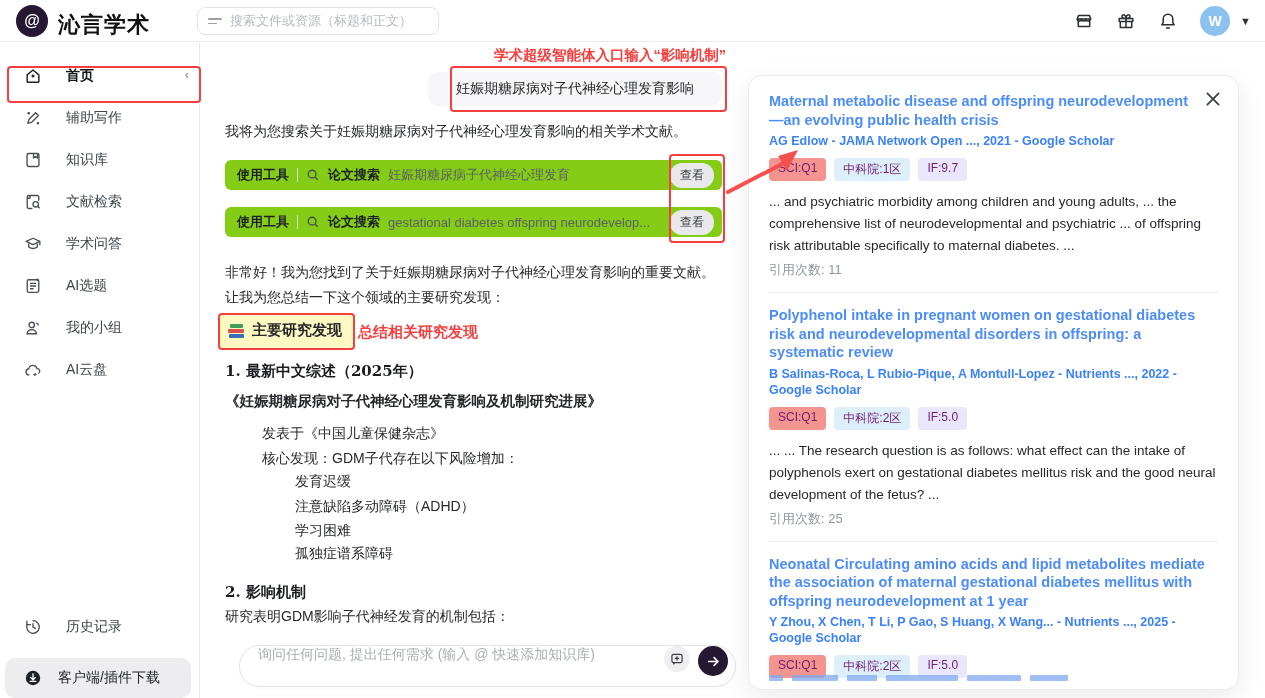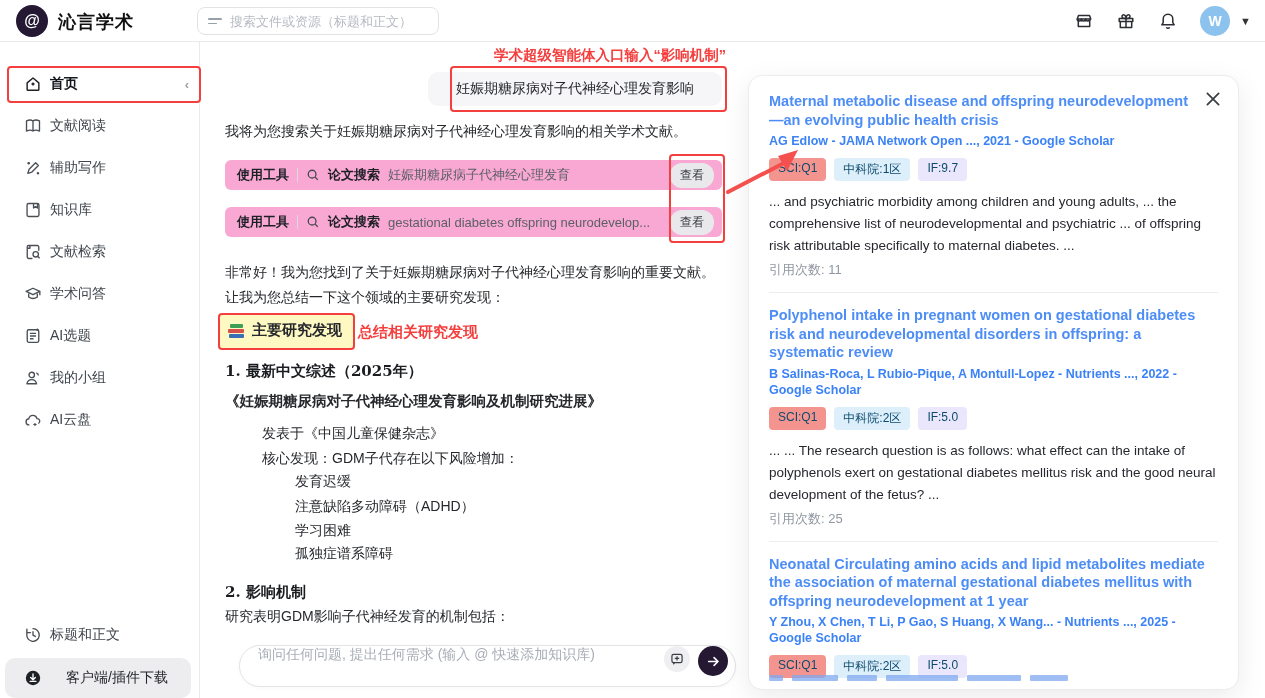--- a/index.html
+++ b/index.html
@@ -6,53 +6,53 @@
   html,body { width:1265px; height:698px; overflow:hidden; background:#fff;
     font-family:"Liberation Sans","DejaVu Sans",sans-serif; color:#26282c; }
   .serif { font-family:"DejaVu Serif","Liberation Serif",serif; }
 
   
   .header { position:absolute; left:0; top:0; width:1265px; height:42px;
     border-bottom:1px solid #e9eaec; background:#fff; display:flex; align-items:center; z-index:5; }
   .logo { position:absolute; left:16px; top:5px; width:32px; height:32px; border-radius:50%;
     background:#241833; color:#fff; display:flex; align-items:center; justify-content:center;
     font-size:16px; font-weight:bold; }
-  .app-title { position:absolute; left:58px; top:10px; font-size:18px; font-weight:bold; color:#111; letter-spacing:1px; }
+  .app-title { position:absolute; left:58px; top:10px; font-size:22px; font-weight:bold; color:#111; letter-spacing:1px; }
   .hsearch { position:absolute; left:197px; top:7px; width:242px; height:28px; border:1px solid #e2e3e6;
     border-radius:8px; display:flex; align-items:center; padding:0 10px; gap:8px; background:#fff; }
-  .hsearch input { border:none; outline:none; flex:1; font-size:13px; background:transparent; font-family:Liberation Sans, sans-serif; }
+  .hsearch input { border:none; outline:none; flex:1; font-size:13px; background:transparent; font-family:Liberation Mono, monospace; }
   .hsearch input::placeholder { color:#b6bac1; }
   .filter-ic { display:flex; flex-direction:column; gap:3px; width:14px; }
   .filter-ic i { display:block; height:1.6px; background:#9aa0a8; border-radius:2px; }
   .filter-ic i:nth-child(1){ width:14px; } .filter-ic i:nth-child(2){ width:9px; }
   .hicons { position:absolute; right:14px; top:0; height:42px; display:flex; align-items:center; gap:22px; }
   .hicons svg { display:block; }
   .avatar { width:30px; height:30px; border-radius:50%; background:#8cc3ee; color:#fff;
     display:flex; align-items:center; justify-content:center; font-size:14px; font-weight:bold; }
   .caret { font-size:11px; color:#333; margin-left:-12px; }
 
   
   .sidebar { position:absolute; left:0; top:42px; width:200px; height:656px; border-right:1px solid #e9eaec; background:#fff; }
   .side-list { position:absolute; left:0; top:25px; width:100%; display:flex; flex-direction:column; gap:8px; }
-  .side-item { display:flex; align-items:center; gap:8px; height:34px; padding-left:24px;
+  .side-item { display:flex; align-items:flex-start; gap:24px; height:34px; padding-left:24px;
     font-size:14px; color:#3f444b; cursor:pointer; }
   .side-item.active { font-weight:bold; color:#15181d; }
   .side-item svg { flex:0 0 auto; }
   .chev { margin-left:auto; margin-right:10px; color:#9aa0a8; font-size:13px; }
   .side-item.abs { position:absolute; left:0; width:100%; }
   .side-pill { position:absolute; left:5px; top:616px; width:186px; height:40px; background:#ededef;
-    border-radius:10px; display:flex; align-items:center; gap:24px; padding-left:19px; font-size:14px; color:#23262b; cursor:pointer; }
+    border-radius:10px; display:flex; align-items:center; gap:16px; padding-left:19px; font-size:14px; color:#23262b; cursor:pointer; }
 
   
   .chat { position:absolute; left:225px; top:42px; width:497px; height:656px; }
   .chat .absx { position:absolute; }
   .hint-red { top:4px; right:-4px; left:0; text-align:right; color:#f43f3f; font-weight:bold; font-size:14.5px; }
   .bubble { top:30px; right:0; background:#f6f6f8; border-radius:10px; padding:8px 28px; font-size:14px; color:#26282c; }
   .intro { top:81px; left:0; font-size:14px; }
-  .tool-row { left:0; width:497px; height:30px; background:#f9a8d4; border-radius:6px;
+  .tool-row { left:0; width:497px; height:30px; background:#84cc16; border-radius:6px;
     display:flex; align-items:center; padding:0 8px 0 12px; gap:8px; font-size:13px; }
   .tool-row .tname { font-weight:bold; color:#1d2025; }
   .tool-row .sep { width:1px; height:14px; background:#d8dade; }
   .tool-row .query { color:#5c6066; white-space:nowrap; overflow:hidden; text-overflow:ellipsis; max-width:300px; }
   .view-btn { margin-left:auto; background:#e9e9eb; border:none; border-radius:12px; padding:4px 10px;
     font-size:12px; color:#33363b; cursor:pointer; font-family:inherit; }
   .para { top:218px; left:0; font-size:14px; line-height:25px; }
   .section-chip { top:271px; left:-7px; border:2.5px solid #f43f3f; border-radius:4px;
     display:inline-flex; align-items:center; gap:7px; padding:6px 11px 8px 8px;
     font-size:15px; font-weight:bold; background:#fef9c3; }
@@ -78,21 +78,21 @@
 
   
   .panel { position:absolute; left:748px; top:75px; width:491px; height:615px; background:#fff;
     border:1px solid #ececee; border-radius:14px; box-shadow:0 8px 28px rgba(0,0,0,.08);
     padding:16px 20px 0 20px; overflow:hidden; }
   .close-btn { position:absolute; top:10px; right:12px; background:none; border:none; cursor:pointer; padding:4px; }
   .paper-title { font-size:14.5px; font-weight:bold; color:#4d8df6; line-height:18.5px; cursor:pointer; }
   .paper:first-of-type .paper-title { padding-right:28px; }
   .paper-authors { font-size:12.5px; font-weight:bold; color:#3b82f6; line-height:16px; margin-top:4px; }
   .badges { display:flex; gap:8px; margin-top:9px; }
-  .badge { font-size:12px; padding:3px 9px; border-radius:4px; color:#0c4a6e; }
+  .badge { font-size:12px; padding:3px 9px; border-radius:4px; color:#701a75; }
   .b-sci { background:#f4948e; } .b-cas { background:#ddeffa; } .b-if { background:#eae7fc; }
   .snippet { font-size:13.5px; line-height:22px; color:#26282e; margin-top:10px; }
   .cites { font-size:13px; color:#9096a0; margin-top:4px; }
   .pdivider { border:none; border-top:1px solid #ededef; margin:13px 0; }
   .partial { position:absolute; bottom:8px; left:20px; display:flex; gap:9px; }
   .partial i { display:block; height:6px; border-radius:1px; background:#7fa8ef; opacity:.75; }
 
   
   .anno { position:absolute; border:2.5px solid #f43f3f; border-radius:4px; pointer-events:none; z-index:9; }
   .arrow-svg { position:absolute; left:724px; top:146px; z-index:9; pointer-events:none; }
@@ -142,26 +142,20 @@
     <div class="side-item active">
       <svg width="18" height="18" viewBox="0 0 20 20" fill="none" stroke="#1d2025" stroke-width="1.6" stroke-linejoin="round">
           <path d="M3.5 8.8 10 3.4l6.5 5.4v7.2a1 1 0 0 1-1 1h-11a1 1 0 0 1-1-1z"></path>
           <path d="M10 8.2v3.4M8.3 9.9h3.4"></path>
         </svg>
       <span>首页</span>
       <span class="chev">‹</span>
     </div>
     <div class="side-item">
       <svg width="18" height="18" viewBox="0 0 20 20" fill="none" stroke="#4a4f56" stroke-width="1.5" stroke-linejoin="round">
-          <path d="M2.8 4.4c2.6-1.3 5.4-1.3 7.2 0v11.2c-1.8-1.3-4.6-1.3-7.2 0zM17.2 4.4c-2.6-1.3-5.4-1.3-7.2 0v11.2c1.8-1.3 4.6-1.3 7.2 0z"></path>
-        </svg>
-      <span>文献阅读</span>
-    </div>
-    <div class="side-item">
-      <svg width="18" height="18" viewBox="0 0 20 20" fill="none" stroke="#4a4f56" stroke-width="1.5" stroke-linejoin="round">
           <path d="m4.2 16 1.5-4.6 7.2-7.2 3.1 3.1-7.2 7.2z"></path>
           <path d="M5.2 3.2v3M3.7 4.7h3M15.5 14.5v2.6M14.2 15.8h2.6"></path>
         </svg>
       <span>辅助写作</span>
     </div>
     <div class="side-item">
       <svg width="18" height="18" viewBox="0 0 20 20" fill="none" stroke="#4a4f56" stroke-width="1.5" stroke-linejoin="round">
           <rect x="3.4" y="2.8" width="13.2" height="14.4" rx="1.6"></rect>
           <path d="M10.6 2.8v5l2.2-1.6L15 7.8v-5"></path>
         </svg>
@@ -207,21 +201,21 @@
         </svg>
       <span>AI云盘</span>
     </div>
   </div>
   <div class="side-item abs" style="top:576px;">
     <svg width="18" height="18" viewBox="0 0 20 20" fill="none" stroke="#4a4f56" stroke-width="1.5" stroke-linecap="round">
         <path d="M10 3a7 7 0 1 1-6.6 4.6"></path>
         <path d="M3.2 3.4v4h4"></path>
         <path d="M10 6.4V10l2.6 1.6"></path>
       </svg>
-    <span>标题和正文</span>
+    <span>历史记录</span>
   </div>
   <div class="side-pill">
     <svg width="18" height="18" viewBox="0 0 20 20">
         <circle cx="10" cy="10" r="8" fill="#1d2025"></circle>
         <path d="M10 5.6v6M7.4 9.4 10 12l2.6-2.6M6.8 13.8h6.4" stroke="#fff" stroke-width="1.5" fill="none" stroke-linecap="round" stroke-linejoin="round"></path>
       </svg>
     <span>客户端/插件下载</span>
   </div>
 </div>
 

